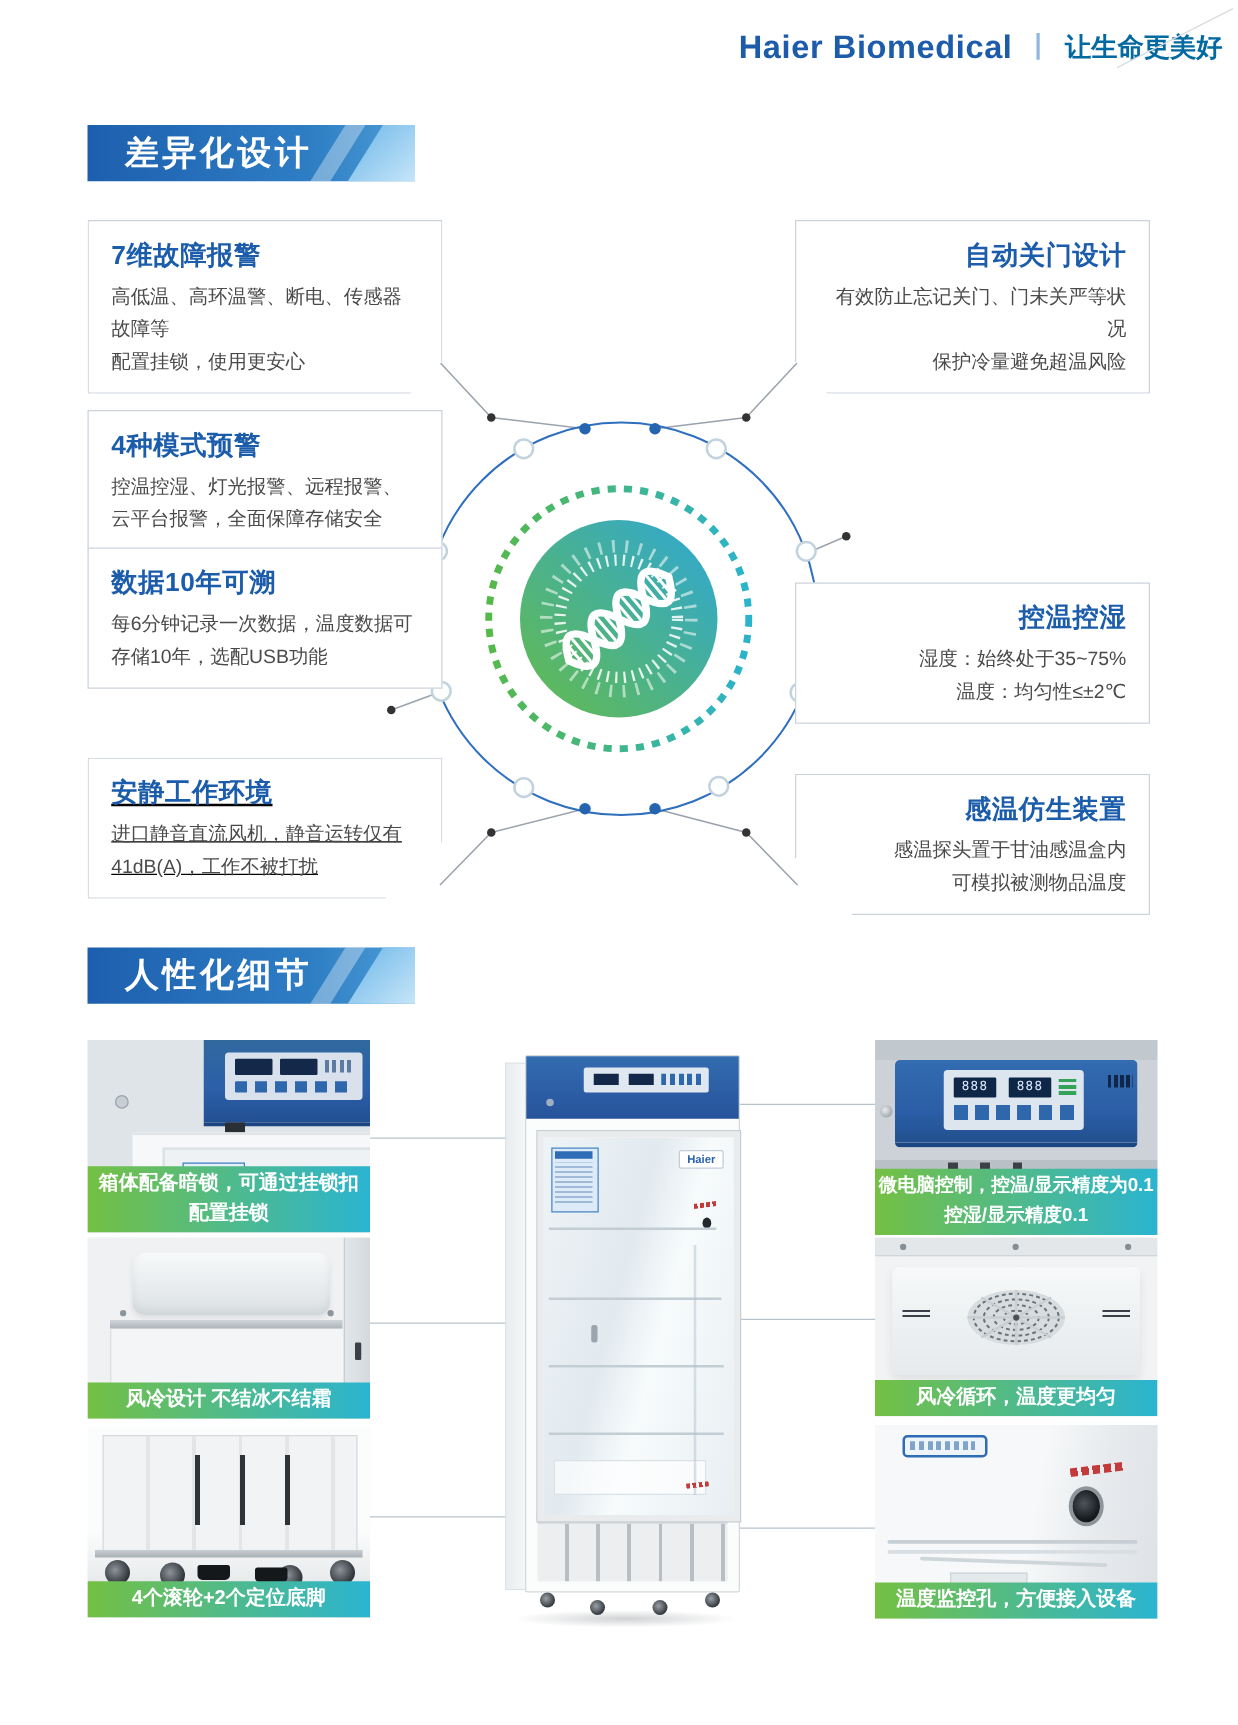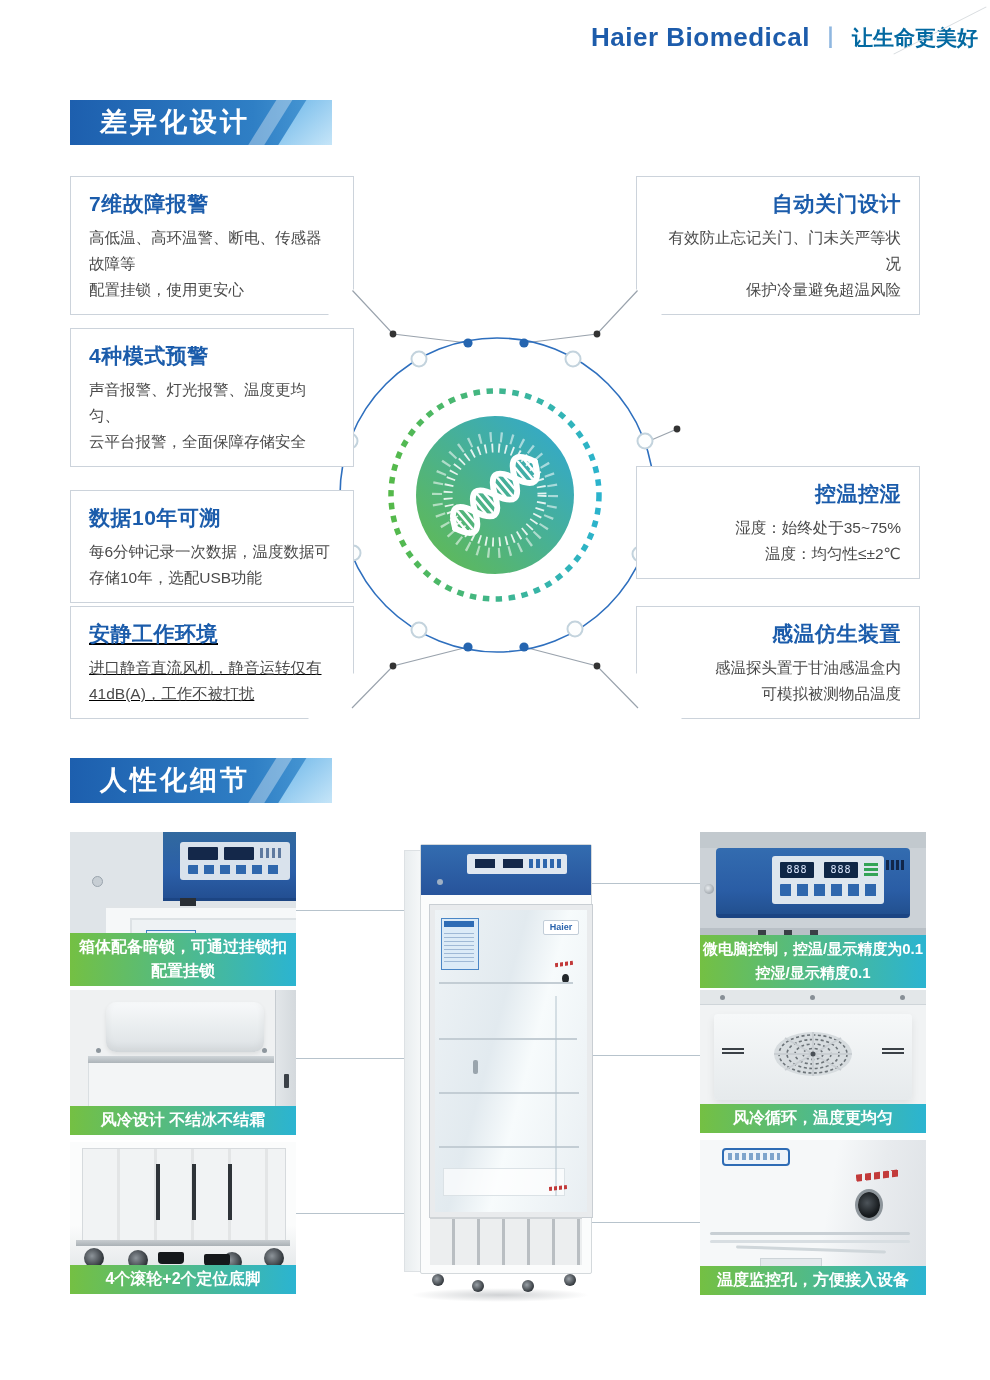--- a/index.html
+++ b/index.html
@@ -21,21 +21,21 @@
           background:linear-gradient(115deg,#7fc0ec,#d6eefb);transform:skewX(-32deg);}
   
   .feat{position:absolute;width:284px;box-sizing:border-box;background:#fff;border:1px solid #ccd3db;
         padding:13px 18px 11px;}
   .feat h3{margin:0 0 7px;font-size:21px;color:#1b5cab;letter-spacing:.5px;}
   .feat p{margin:0;font-size:15.5px;line-height:26px;color:#4a4a4a;}
   .feat.rgt{text-align:right;}
   .cut-br{clip-path:polygon(0 0,100% 0,100% calc(100% - 26px),calc(100% - 26px) 100%,0 100%);}
   .cut-br-big{clip-path:polygon(0 0,100% 0,100% calc(100% - 46px),calc(100% - 46px) 100%,0 100%);text-decoration:underline;}
   .cut-bl{clip-path:polygon(0 0,100% 0,100% 100%,26px 100%,0 calc(100% - 26px));}
-  .cut-bl-big{clip-path:polygon(0 0,100% 0,100% 100%,46px 100%,0 calc(100% - 46px));}
+  .cut-bl-big{clip-path:polygon(0 0,100% 0,100% 100%,46px 100%,0 calc(100% - 46px));margin-top:13px;}
   
   .photo{position:absolute;overflow:hidden;background:#e9ecef;}
   .cap{position:absolute;left:0;right:0;bottom:0;z-index:5;text-align:center;color:#fff;font-weight:bold;
        background:linear-gradient(90deg,#74c043,#2bb4d1);padding:2px 0 3px;}
   .cap div{font-size:16px;line-height:24px;}
   .cap.small div{font-size:15px;}
   .link{position:absolute;height:1px;background:#b7c3cc;}
   .vlink{position:absolute;width:1px;background:rgba(160,180,195,.55);}
   .abs{position:absolute;}
 </style>
@@ -136,24 +136,24 @@
     </g>
   </svg>
 
   <div class="feat cut-br" style="left:70px;top:176px;">
     <h3>7维故障报警</h3>
     <p>高低温、高环温警、断电、传感器故障等</p>
     <p>配置挂锁，使用更安心</p>
   </div>
   <div class="feat" style="left:70px;top:328px;">
     <h3>4种模式预警</h3>
-    <p>声音报警、灯光报警、温度更均匀、</p>
+    <p>控温控湿、灯光报警、远程报警、</p>
     <p>云平台报警，全面保障存储安全</p>
   </div>
-  <div class="feat" style="left:70px;top:490px;">
+  <div class="feat" style="left:70px;top:438px;">
     <h3>数据10年可溯</h3>
     <p>每6分钟记录一次数据，温度数据可</p>
     <p>存储10年，选配USB功能</p>
   </div>
   <div class="feat cut-br-big" style="left:70px;top:606px;">
     <h3>安静工作环境</h3>
     <p>进口静音直流风机，静音运转仅有</p>
     <p>41dB(A)，工作不被打扰</p>
   </div>
 
@@ -234,21 +234,21 @@
     <div class="abs" style="left:88px;top:110px;width:26px;height:12px;background:#15181b;border-radius:2px 2px 4px 4px;"></div>
     <div class="abs" style="left:134px;top:112px;width:26px;height:12px;background:#15181b;border-radius:2px 2px 4px 4px;"></div>
     <div class="cap">
       <div>4个滚轮+2个定位底脚</div>
     </div>
   </div>
 
   <div class="photo" style="left:700px;top:832px;width:226px;height:156px;background:#ccd2d7;">
     <div class="abs" style="left:0;top:0;width:100%;height:16px;background:#c2c9ce;"></div>
     <div class="abs" style="left:16px;top:16px;width:194px;height:66px;border-radius:4px;background:linear-gradient(#336cb0,#2a5da5 65%,#22508f);border-bottom:4px solid #1c4583;">
-      <div class="abs" style="left:56px;top:8px;width:112px;height:48px;background:#dde6ee;border-radius:3px;">
+      <div class="abs" style="left:39px;top:8px;width:112px;height:48px;background:#dde6ee;border-radius:3px;">
         <div class="abs" style="left:8px;top:6px;width:34px;height:16px;background:#0f2746;border-radius:1px;color:#dfeaff;font-family:'DejaVu Sans Mono',monospace;font-size:10px;line-height:16px;text-align:center;letter-spacing:1px;">888</div>
         <div class="abs" style="left:52px;top:6px;width:34px;height:16px;background:#0f2746;border-radius:1px;color:#dfeaff;font-family:'DejaVu Sans Mono',monospace;font-size:10px;line-height:16px;text-align:center;letter-spacing:1px;">888</div>
         <div class="abs" style="left:92px;top:7px;width:14px;height:14px;background:repeating-linear-gradient(#33a457 0 3px,#dde6ee 3px 5px);"></div>
         <div class="abs" style="left:8px;top:28px;width:98px;height:12px;background:repeating-linear-gradient(90deg,#2f67ad 0 11px,#dde6ee 11px 17px);border-radius:1px;"></div>
       </div>
       <div class="abs" style="left:170px;top:12px;width:20px;height:10px;background:repeating-linear-gradient(90deg,#10264a 0 3px,rgba(0,0,0,0) 3px 5px);"></div>
     </div>
     <div class="abs" style="left:4px;top:52px;width:10px;height:10px;border-radius:50%;background:radial-gradient(circle at 40% 40%,#e8ecef,#878f96);"></div>
     <div class="abs" style="left:0;top:96px;width:100%;height:22px;background:#b9c0c6;"></div>
     <div class="abs" style="left:58px;top:98px;width:70px;height:8px;background:repeating-linear-gradient(90deg,#3a4046 0 8px,#b9c0c6 8px 26px);"></div>

